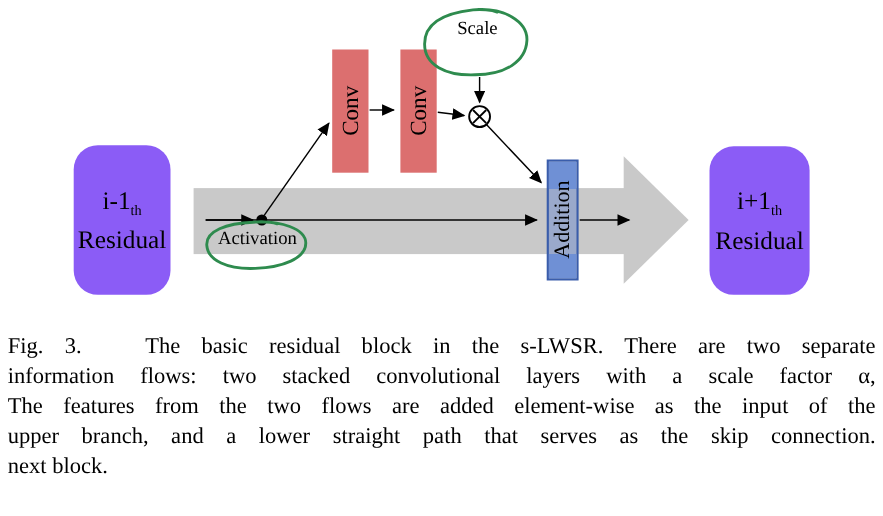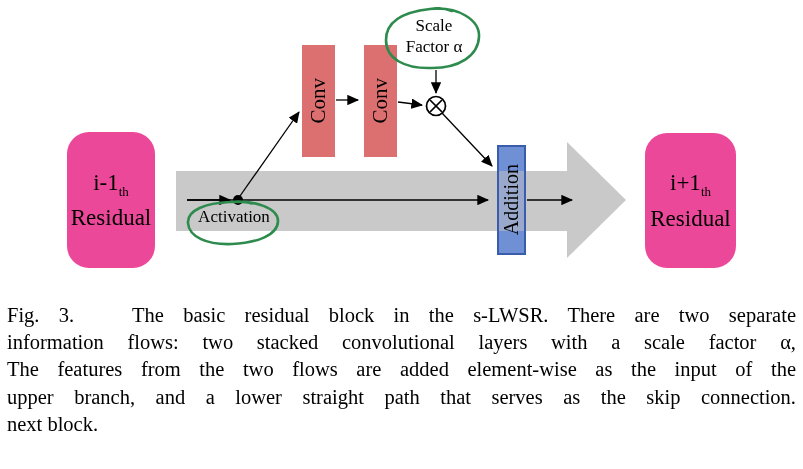--- a/index.html
+++ b/index.html
@@ -20,21 +20,21 @@
   }
   .layer {
     position: absolute;
     left: 0; top: 0;
     width: 803px; height: 300px;
     pointer-events: none;
   }
   
   .res-block {
     position: absolute;
-    background: #ec4899;
+    background: #8b5cf6;
     border-radius: 22px;
     display: flex;
     flex-direction: column;
     justify-content: center;
     font-size: 23px;
     line-height: 27px;
     text-align: center;
   }
   .res-block sub { font-size: 13px; }
   #left-block  { left: 67px;  top: 132px; width: 88px; height: 136px; }
@@ -154,21 +154,20 @@
     <div class="conv-block" id="conv2">
       <span class="vtext">Conv</span>
     </div>
 
     <div id="addition-block">
       <span class="vtext">Addition</span>
     </div>
 
     <div class="annot" id="scale-annot">
       <div>Scale</div>
-      <div>Factor α</div>
     </div>
     <div class="annot" id="activation-annot">
       <span>Activation</span>
     </div>
 
     <svg class="layer" width="803" height="300" viewBox="0 0 803 300">
       <path d="M 430,9 C 458,6 480,20 479,37 C 478,56 459,68 432,68 C 405,69 386,59 386,40 C 386,21 403,12 430,9 C 437,8.2 447,9 452,11" fill="none" stroke="#2e8b4e" stroke-width="2.6" stroke-linecap="round"></path>
       <path d="M 230,202 C 255,200 278,208 278,221 C 278,235 257,243 232,244 C 207,245 189,237 188,223 C 187,210 206,203 230,202 C 238,201.5 247,202 252,203.5" fill="none" stroke="#2e8b4e" stroke-width="2.6" stroke-linecap="round"></path>
     </svg>
   </div>

